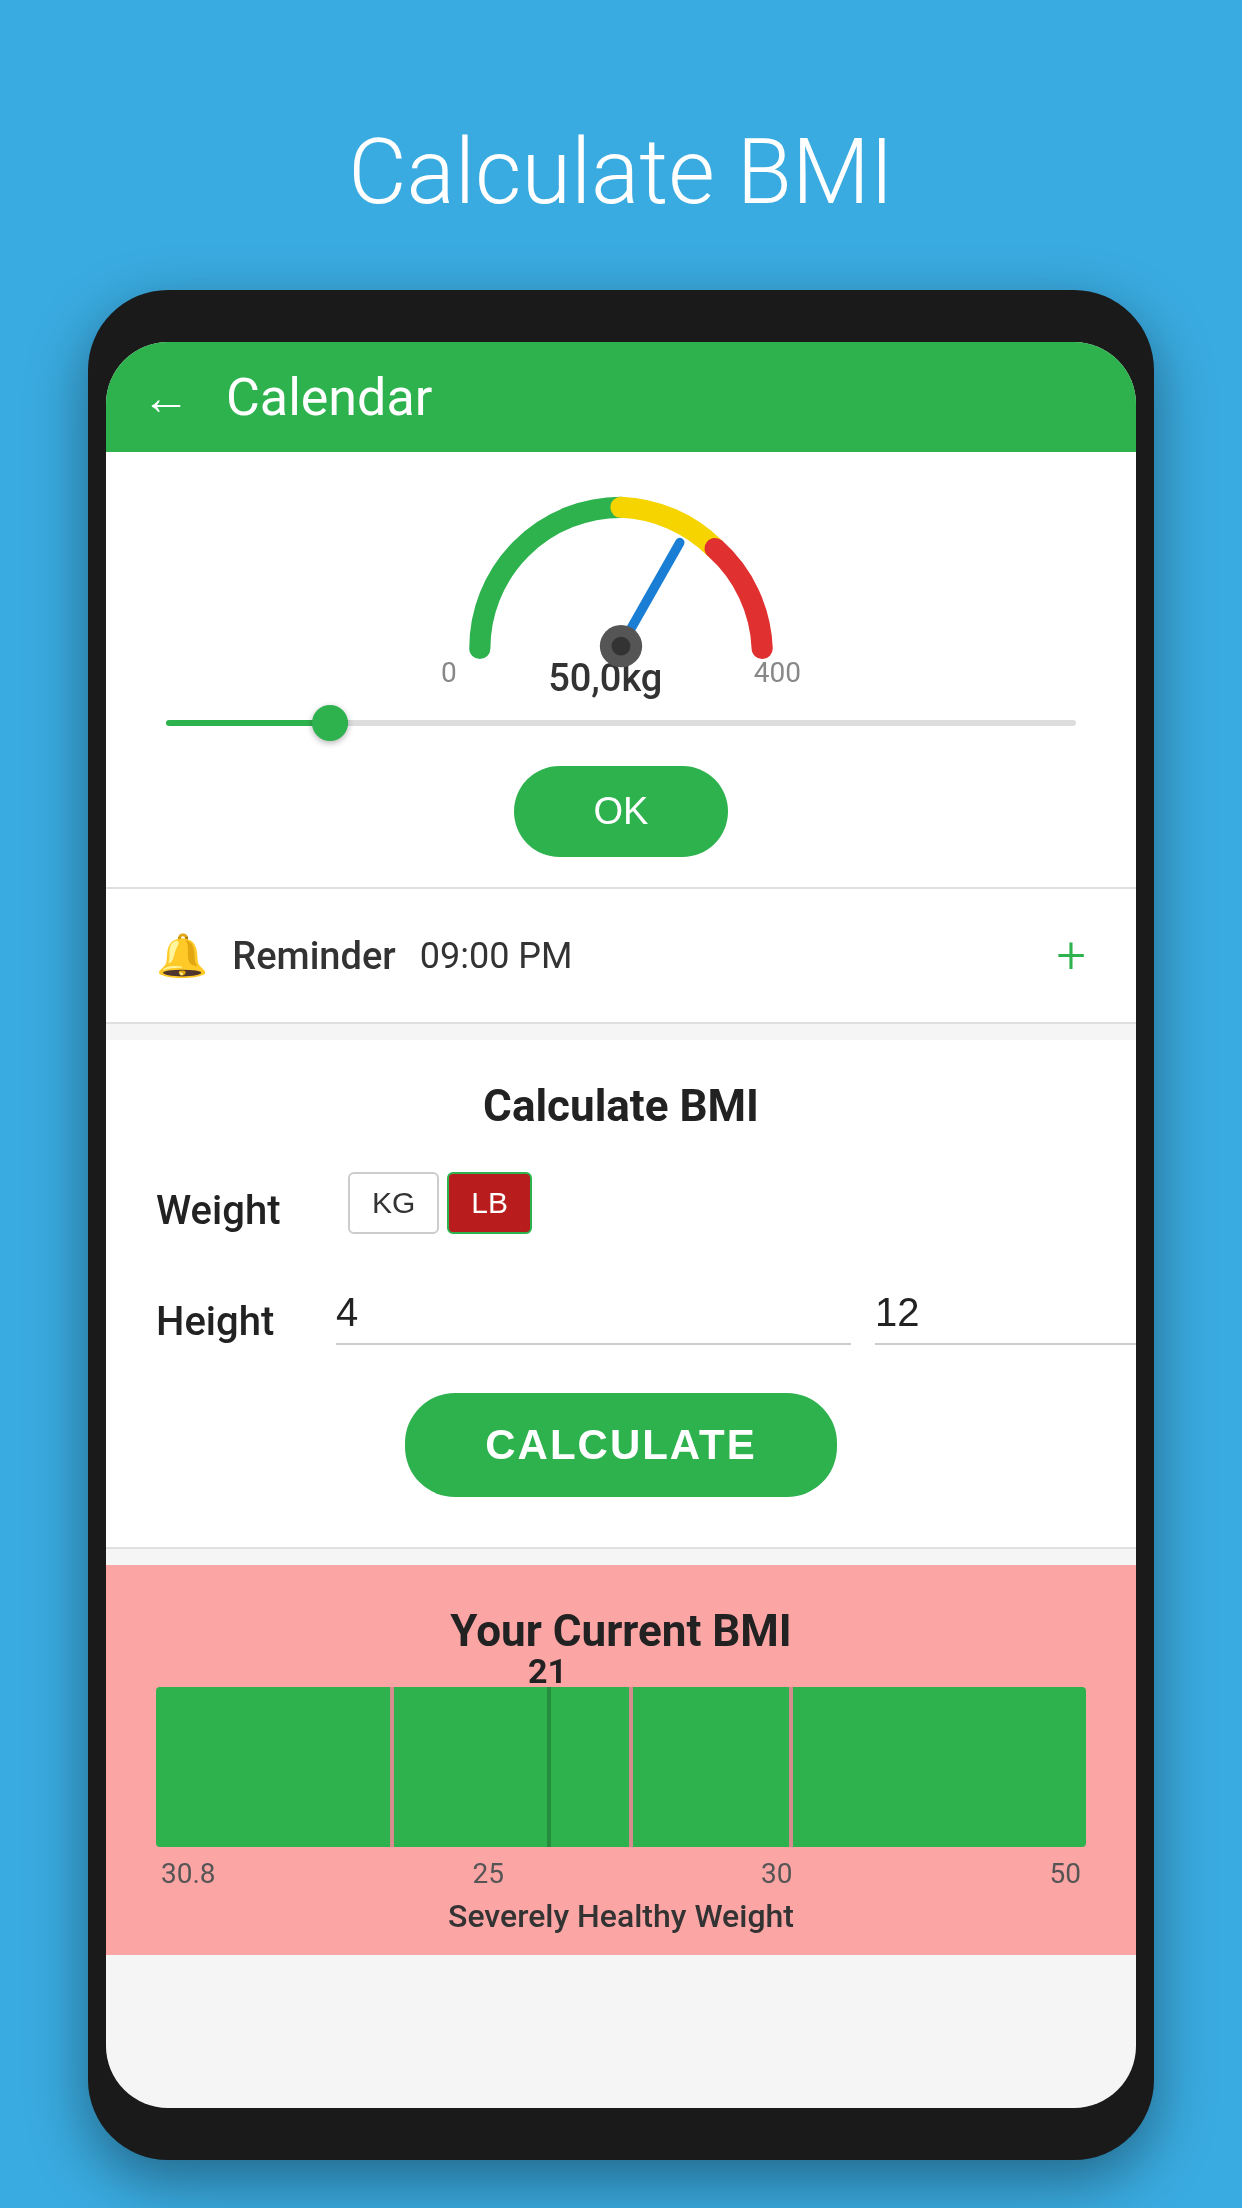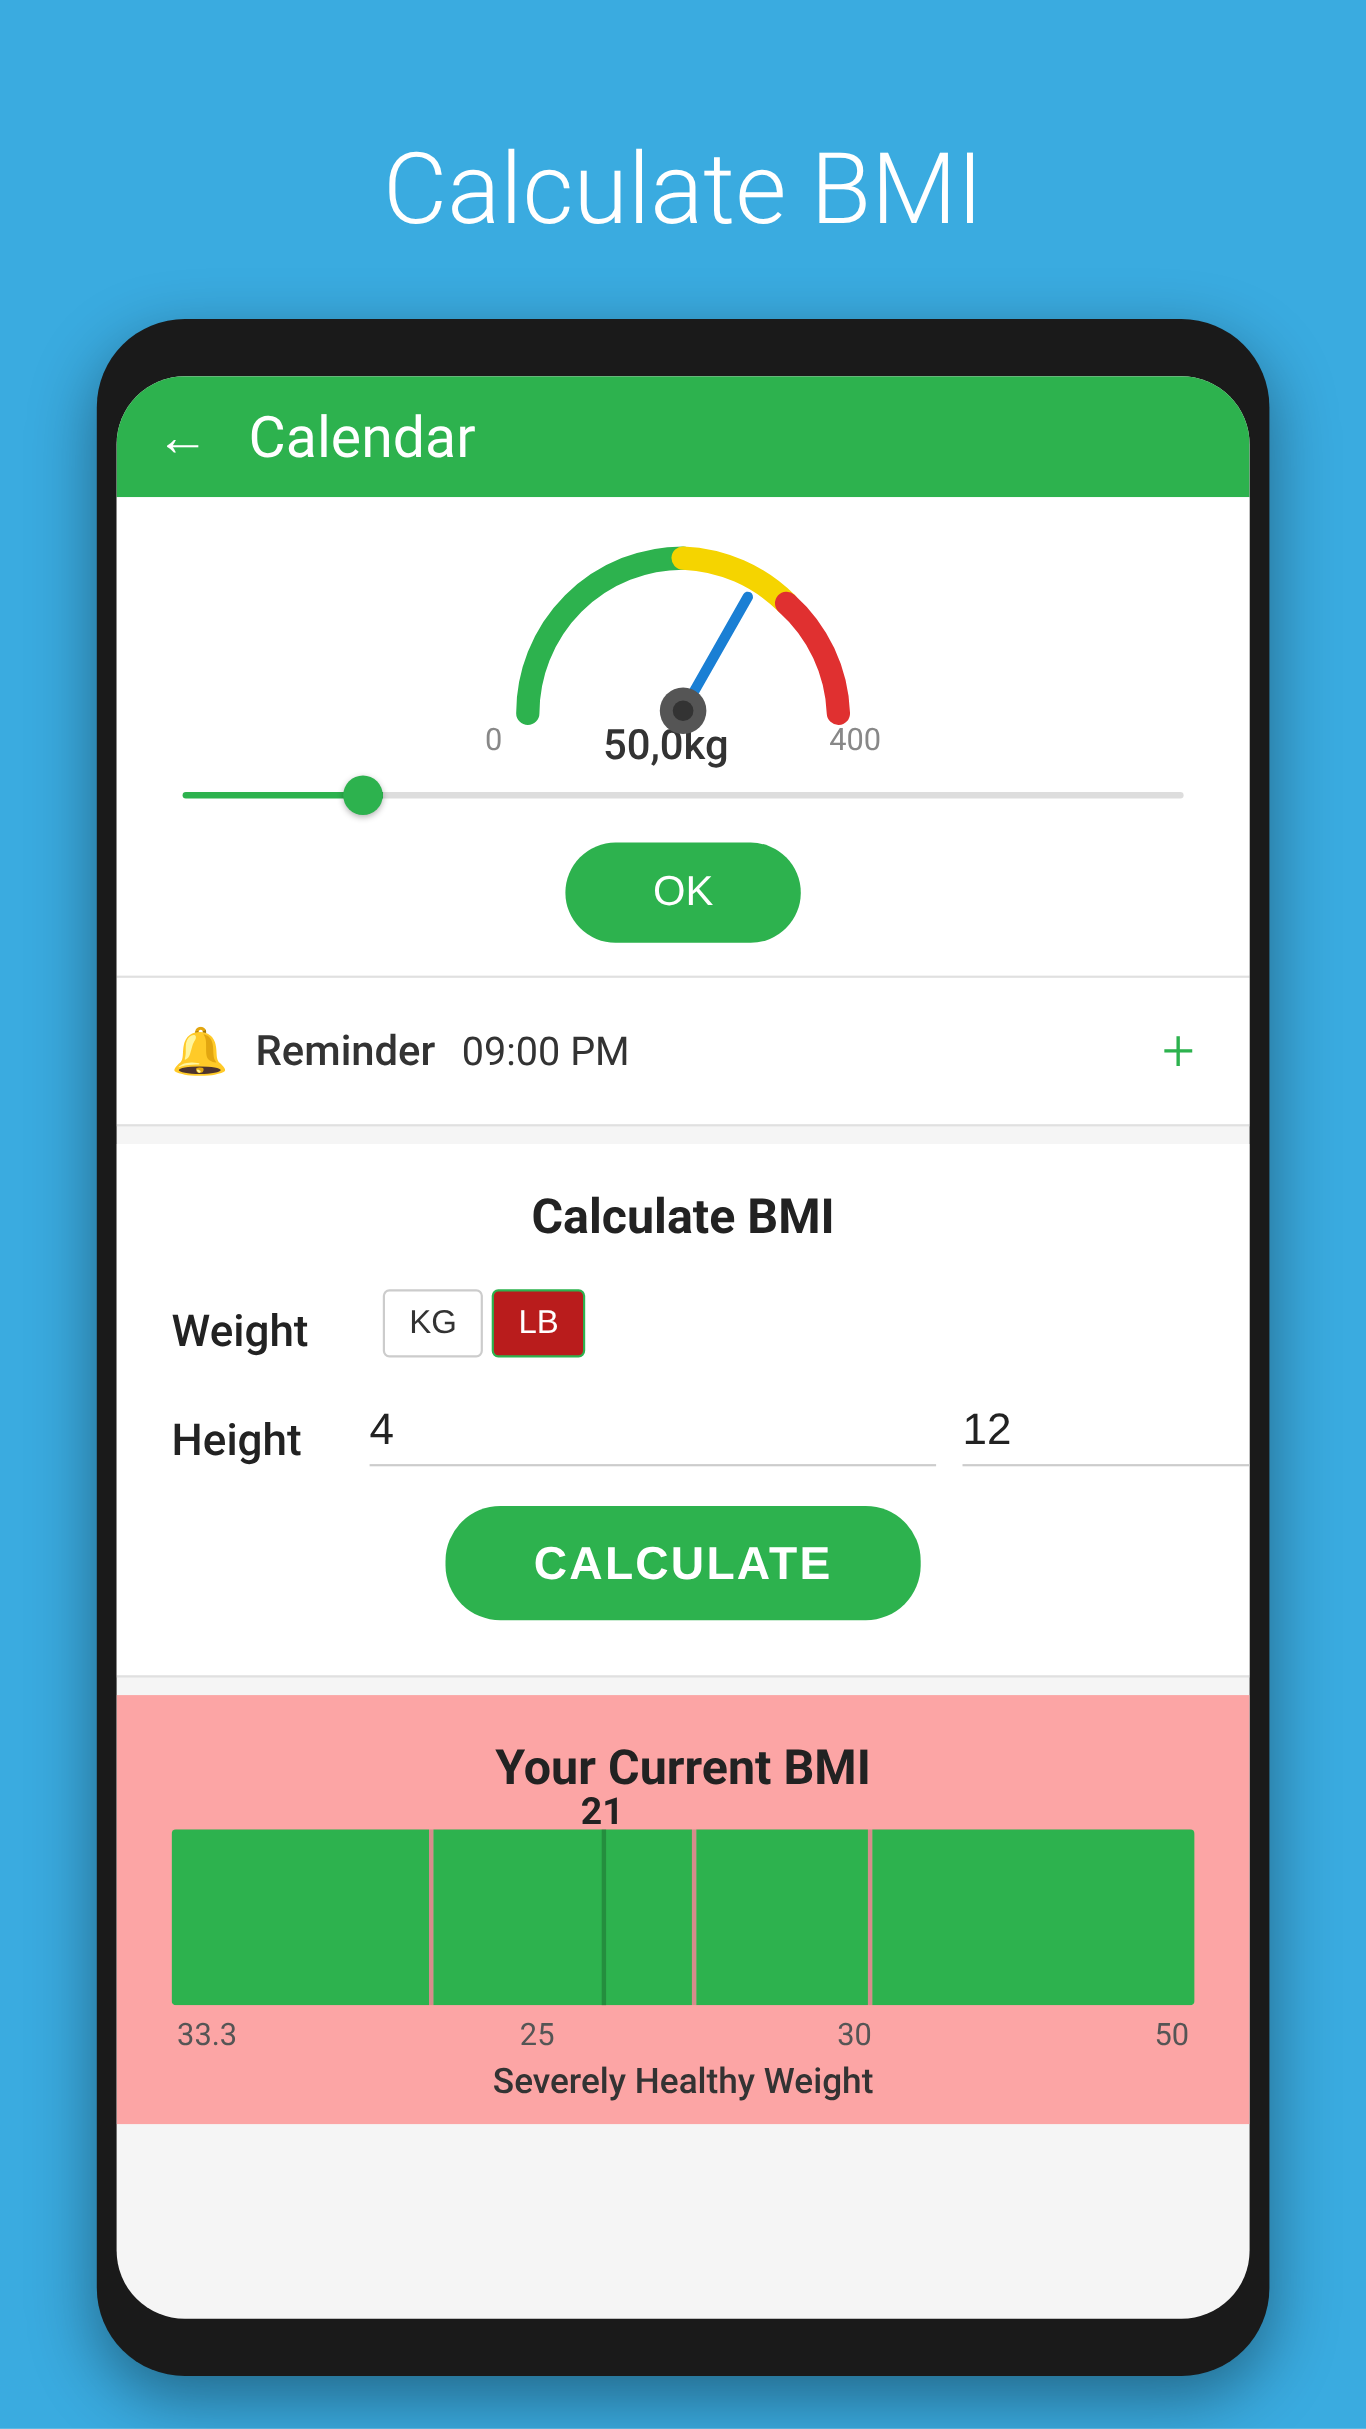--- a/index.html
+++ b/index.html
@@ -179,21 +179,21 @@
       text-align: center;
       font-size: 44px;
       font-weight: 700;
       color: #222;
       margin-bottom: 40px;
     }
 
     .input-row {
       display: flex;
       align-items: flex-end;
-      margin-bottom: 36px;
+      margin-bottom: 48px;
       gap: 20px;
     }
 
     .input-label {
       font-size: 40px;
       color: #222;
       font-weight: 500;
       min-width: 160px;
     }
 
@@ -445,21 +445,21 @@
           <div class="bmi-bar underweight"></div>
           <div style="width:4px; background:rgba(0,0,0,0.15);"></div>
           <div class="bmi-bar normal"></div>
           <div style="width:4px; background:rgba(0,0,0,0.15);"></div>
           <div class="bmi-bar overweight"></div>
           <div style="width:4px; background:rgba(0,0,0,0.15);"></div>
           <div class="bmi-bar obese"></div>
         </div>
         <div class="bmi-marker-line"></div>
         <div class="bmi-labels">
-          <span class="bmi-label-val">33.3</span>
+          <span class="bmi-label-val">30.8</span>
           <span class="bmi-label-val">25</span>
           <span class="bmi-label-val">30</span>
           <span class="bmi-label-val">50</span>
         </div>
       </div>
       <div class="bmi-label-text">Severely Healthy Weight</div>
     </div>
 
   </div>
 </div>

